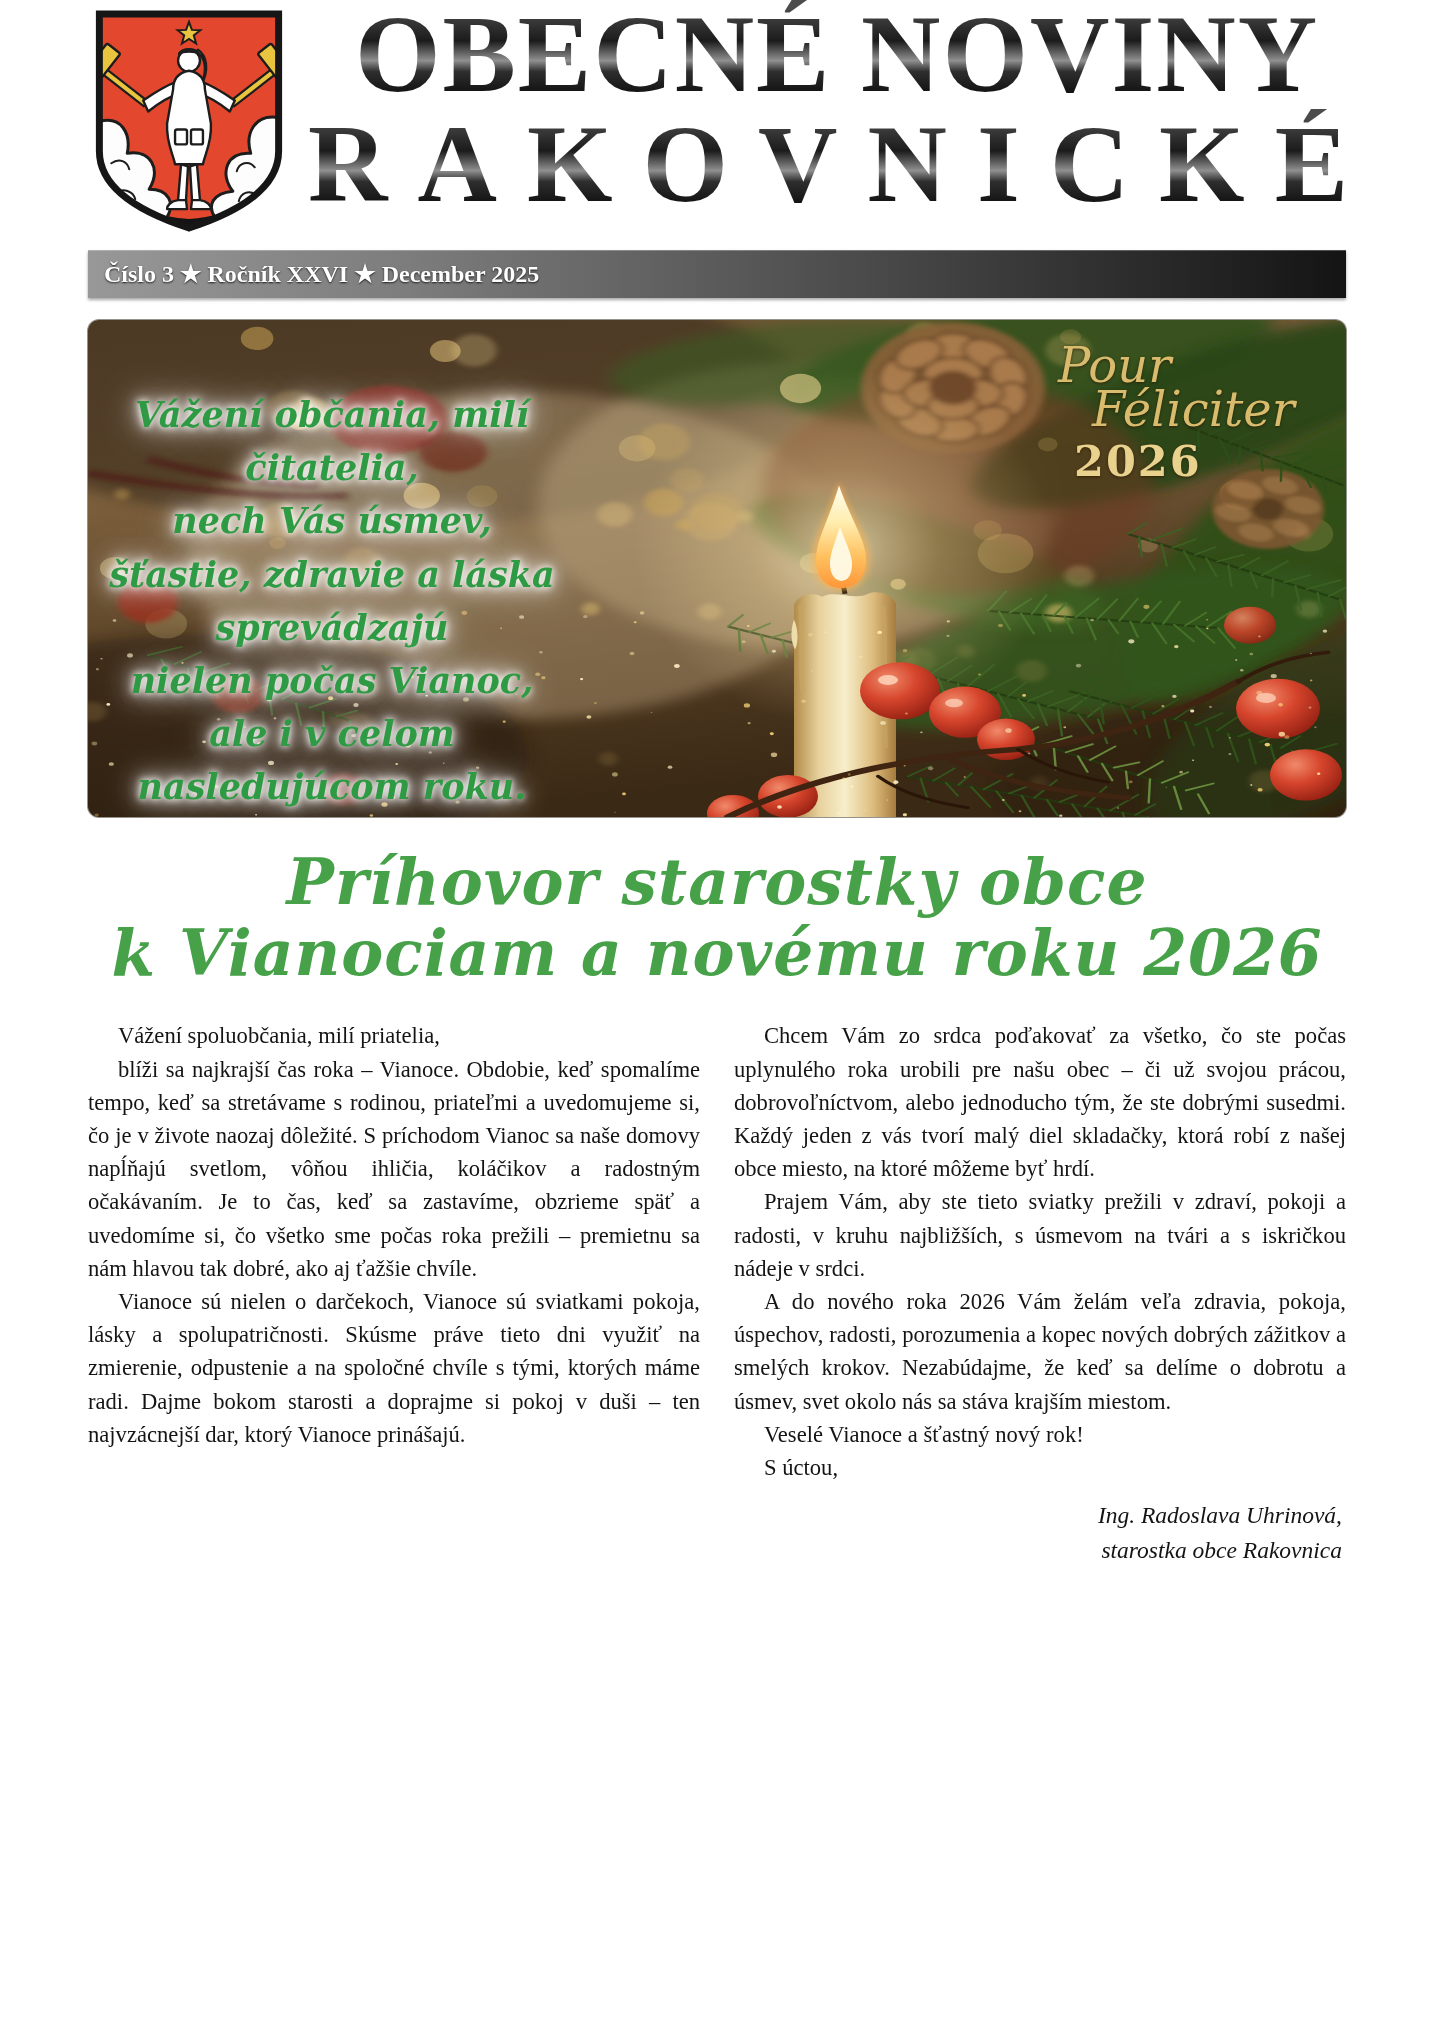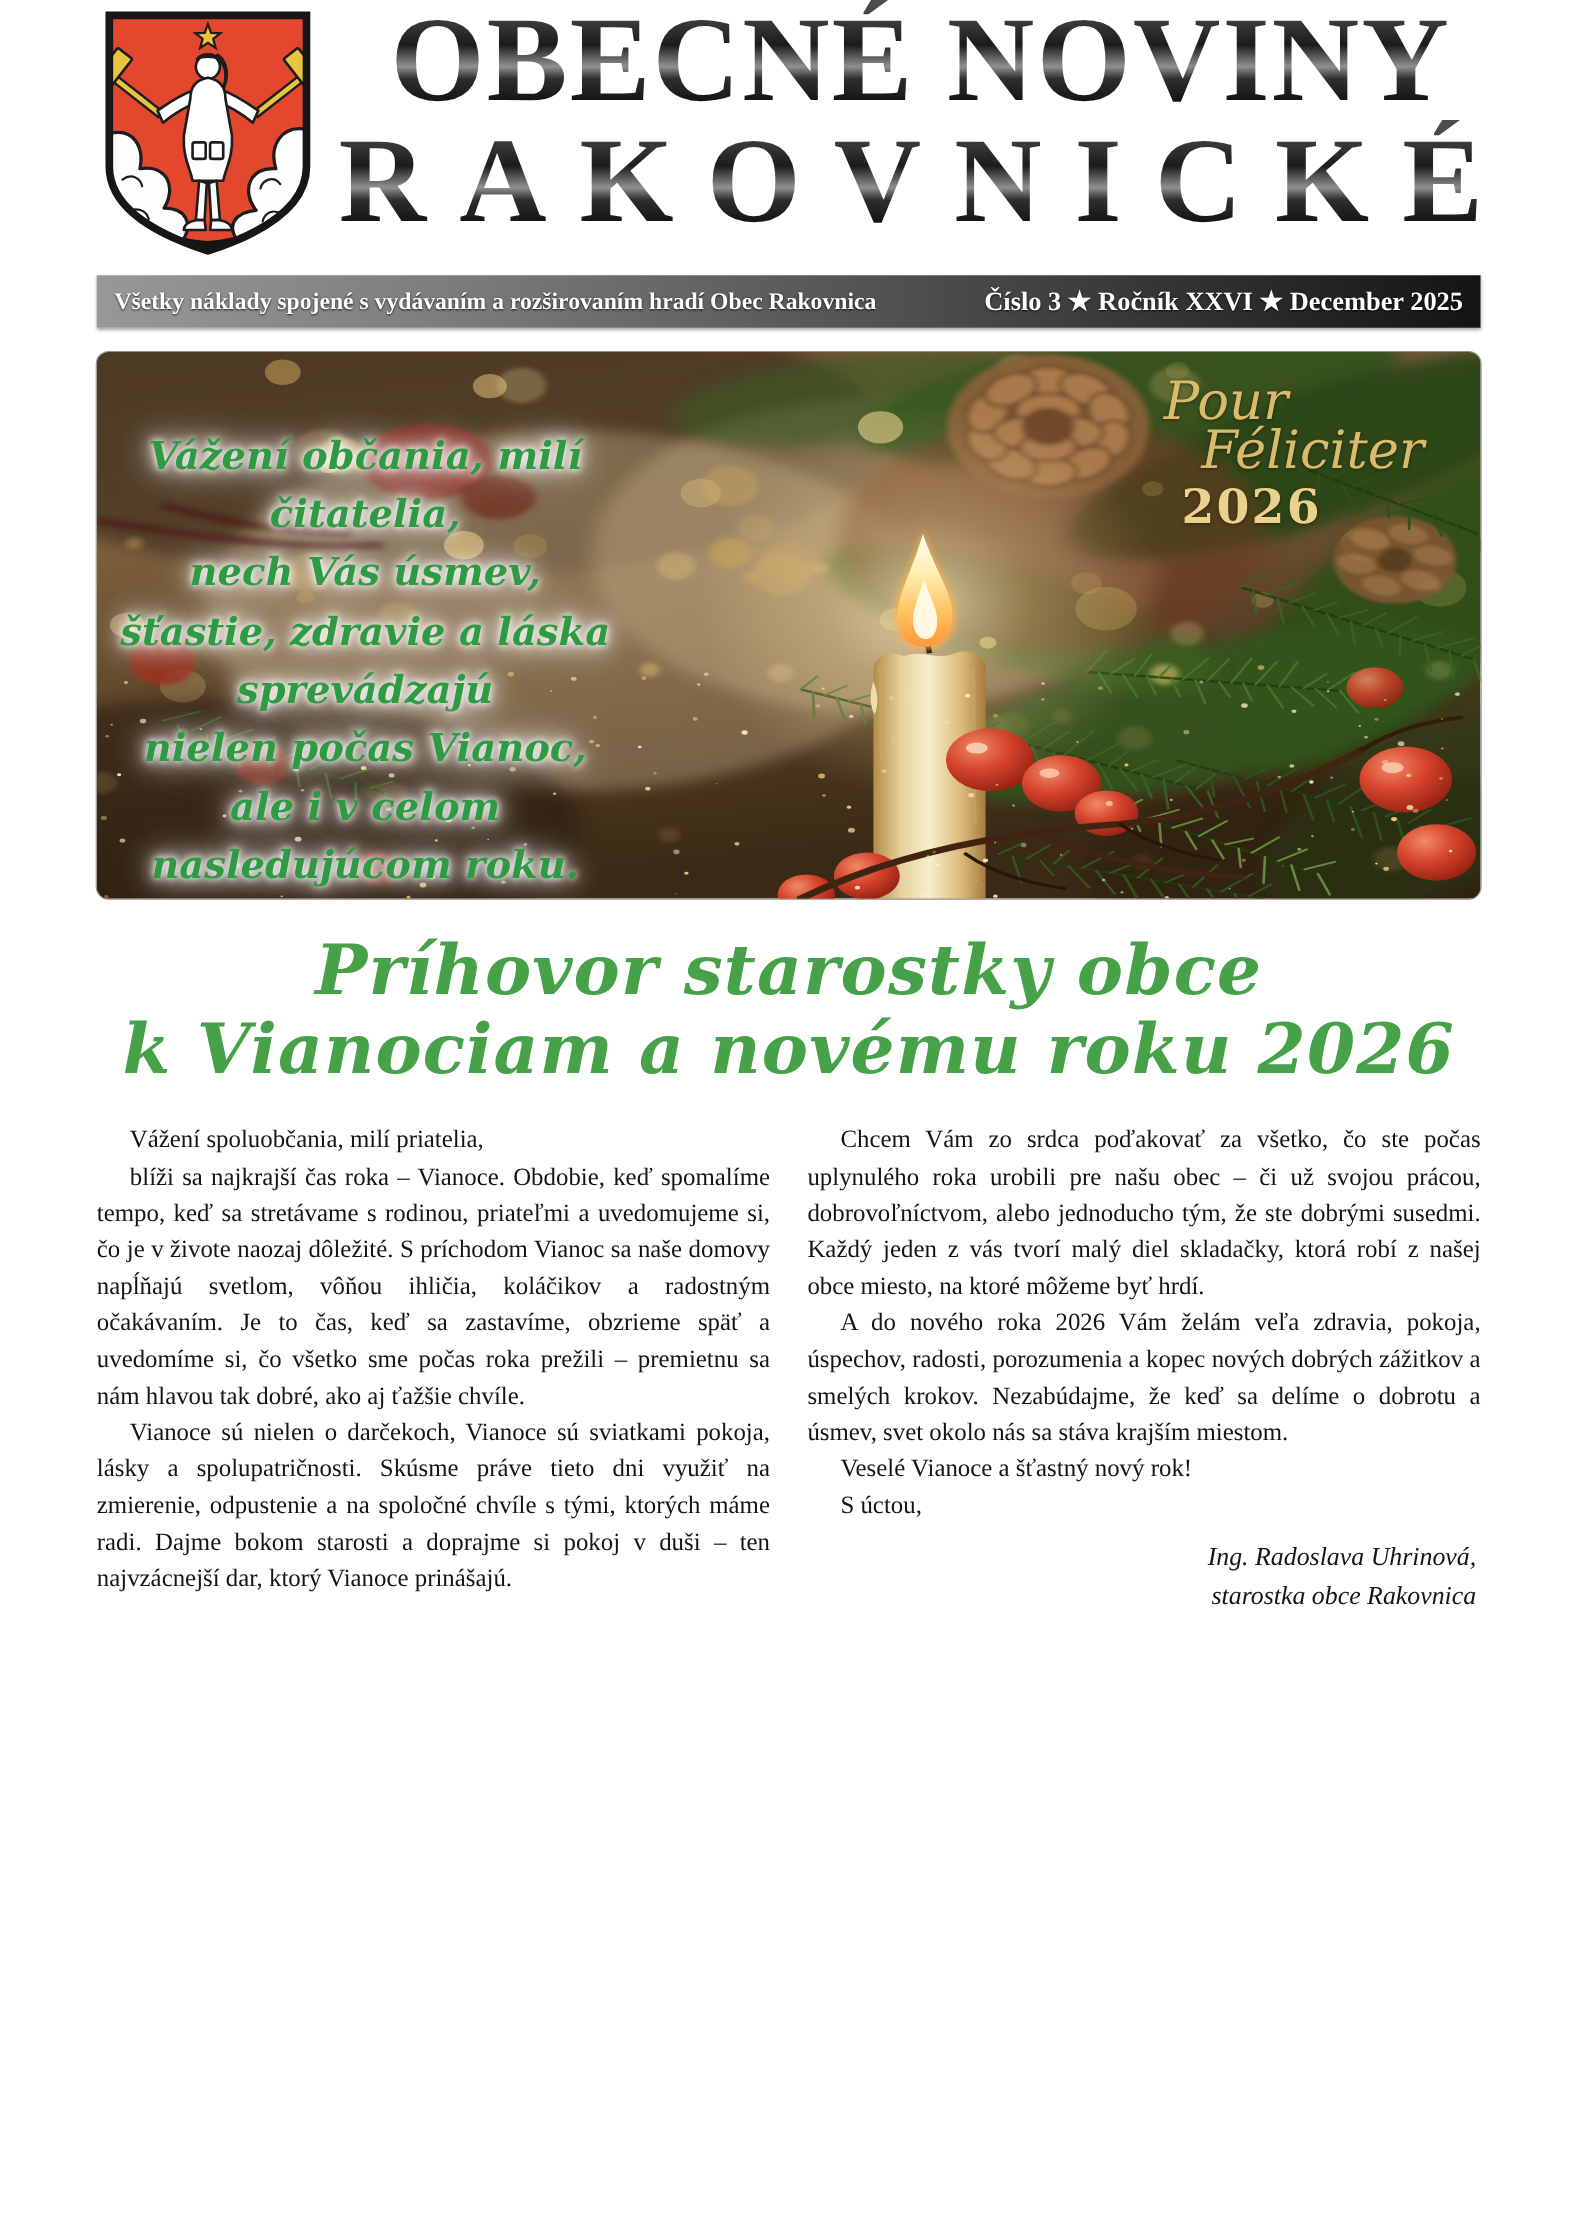--- a/index.html
+++ b/index.html
@@ -130,21 +130,20 @@
       <path d="M10,10 H190 V148 Q190,196 100,225 Q10,196 10,148 Z" fill="none" stroke="#161616" stroke-width="7"></path>
     </svg>
 
     <div class="title-block">
       <div class="title-line title-line2">OBECNÉ NOVINY</div>
       <div class="title-line title-line1">RAKOVNICKÉ</div>
     </div>
   </div>
 
   <div class="info-bar">
-    <span class="funding">Všetky náklady spojené s vydávaním a rozširovaním hradí Obec Rakovnica</span>
     <span class="issue">Číslo 3 ★ Ročník XXVI ★ December 2025</span>
   </div>
 
   <figure class="greeting">
     <svg id="scene-svg" class="scene" viewBox="0 0 1258 697" preserveAspectRatio="none" aria-hidden="true">
       <defs>
         <filter id="soft" x="-60%" y="-60%" width="220%" height="220%">
             <feGaussianBlur stdDeviation="9"></feGaussianBlur>
           </filter>
         <filter id="dot" x="-80%" y="-80%" width="260%" height="260%">
@@ -685,20 +684,21 @@
       <span>k Vianociam a novému roku 2026</span>
     </h1>
     <div class="cols">
       <div class="col">
         <p>Vážení spoluobčania, milí priatelia,</p>
         <p>blíži sa najkrajší čas roka – Vianoce. Obdobie, keď spomalíme tempo, keď sa stretávame s rodinou, priateľmi a uvedomujeme si, čo je v živote naozaj dôležité. S príchodom Vianoc sa naše domovy napĺňajú svetlom, vôňou ihličia, koláčikov a radostným očakávaním. Je to čas, keď sa zastavíme, obzrieme späť a uvedomíme si, čo všetko sme počas roka prežili – premietnu sa nám hlavou tak dobré, ako aj ťažšie chvíle.</p>
         <p>Vianoce sú nielen o darčekoch, Vianoce sú sviatkami pokoja, lásky a spolupatričnosti. Skúsme práve tieto dni využiť na zmierenie, odpustenie a na spoločné chvíle s tými, ktorých máme radi. Dajme bokom starosti a doprajme si pokoj v duši – ten najvzácnejší dar, ktorý Vianoce prinášajú.</p>
       </div>
       <div class="col">
         <p>Chcem Vám zo srdca poďakovať za všetko, čo ste počas uplynulého roka urobili pre našu obec – či už svojou prácou, dobrovoľníctvom, alebo jednoducho tým, že ste dobrými susedmi. Každý jeden z vás tvorí malý diel skladačky, ktorá robí z našej obce miesto, na ktoré môžeme byť hrdí.</p>
+        <p>Prajem Vám, aby ste tieto sviatky prežili v zdraví, pokoji a radosti, v kruhu najbližších, s úsmevom na tvári a s iskričkou nádeje v srdci.</p>
         <p>A do nového roka 2026 Vám želám veľa zdravia, pokoja, úspechov, radosti, porozumenia a kopec nových dobrých zážitkov a smelých krokov. Nezabúdajme, že keď sa delíme o dobrotu a úsmev, svet okolo nás sa stáva krajším miestom.</p>
         <p>Veselé Vianoce a šťastný nový rok!</p>
         <p>S úctou,</p>
         <div class="signature">
           <div>Ing. Radoslava Uhrinová,</div>
           <div>starostka obce Rakovnica</div>
         </div>
       </div>
     </div>
   </section>

